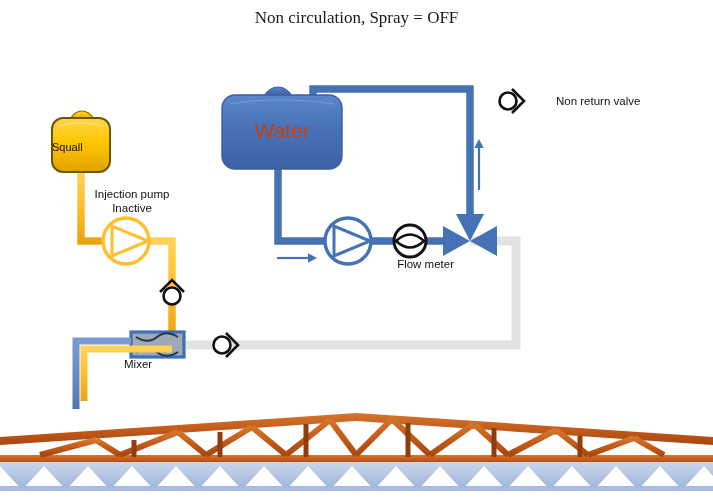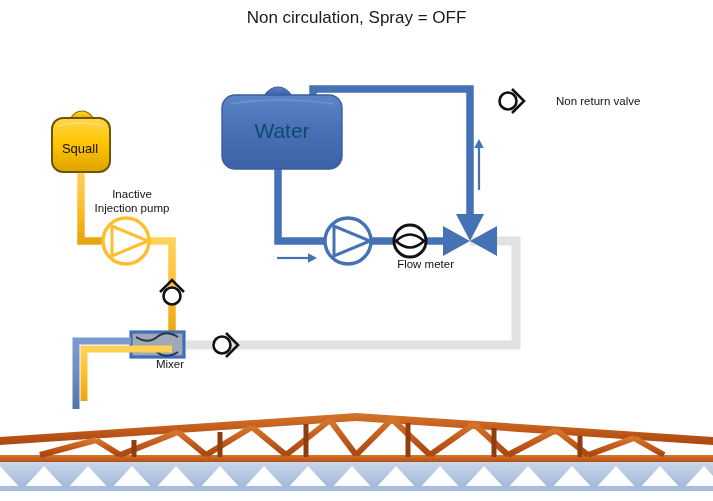--- a/index.html
+++ b/index.html
@@ -13,28 +13,28 @@
   svg#diagram{position:absolute;left:0;top:0;width:713px;height:501px;display:block;}
   .lbl{
     position:absolute;
     font-family:"Liberation Sans", sans-serif;
     color:#111111;
     white-space:nowrap;
     line-height:1.18;
   }
   #title{
     left:0;top:8px;width:713px;text-align:center;
-    font-size:17px;color:#1a1a1a;
+    font-size:17px;color:#1a1a1a;font-family:Liberation Serif, serif;
   }
-  #lbl-squall{left:52px;top:141px;width:56px;text-align:center;font-size:13px;color:#111;}
-  #lbl-water{left:225px;top:119px;width:114px;text-align:center;font-size:21px;color:#0c4a6e;}
+  #lbl-squall{left:52px;top:141px;width:56px;font-size:11px;color:#111;}
+  #lbl-water{left:225px;top:119px;width:114px;text-align:center;font-size:21px;color:#c2410c;}
   #lbl-injection{left:72px;top:188px;width:120px;text-align:center;font-size:11.5px;}
   #lbl-mainpump{left:295px;top:189px;width:116px;text-align:center;font-size:11.5px;}
   #lbl-flowmeter{left:374px;top:258px;width:80px;text-align:right;font-size:11.5px;}
-  #lbl-mixer{left:124px;top:358px;width:60px;text-align:right;font-size:11.5px;}
+  #lbl-mixer{left:124px;top:358px;width:60px;text-align:left;font-size:11.5px;}
   #lbl-nrv{left:556px;top:95px;font-size:11.5px;}
 </style>
 </head>
 <body>
 
 <div id="stage">
 
   <svg id="diagram" viewBox="0 0 713 501">
     <defs>
       <linearGradient id="gradWater" x1="0" y1="0" x2="0" y2="1">
@@ -221,22 +221,22 @@
       <rect x="0" y="486" width="713" height="5" fill="#A8BCDD"></rect>
     </g>
   </svg>
 
   <div class="lbl" id="title">Non circulation, Spray = OFF</div>
 
   <div class="lbl" id="lbl-squall">Squall</div>
   <div class="lbl" id="lbl-water">Water</div>
 
   <div class="lbl" id="lbl-injection">
+    <div>Injection pump</div>
     <div>Inactive</div>
-    <div>Injection pump</div>
   </div>
 
 
   <div class="lbl" id="lbl-flowmeter">Flow meter</div>
   <div class="lbl" id="lbl-mixer">Mixer</div>
   <div class="lbl" id="lbl-nrv">Non return valve</div>
 
 </div>
 
 </body></html>

